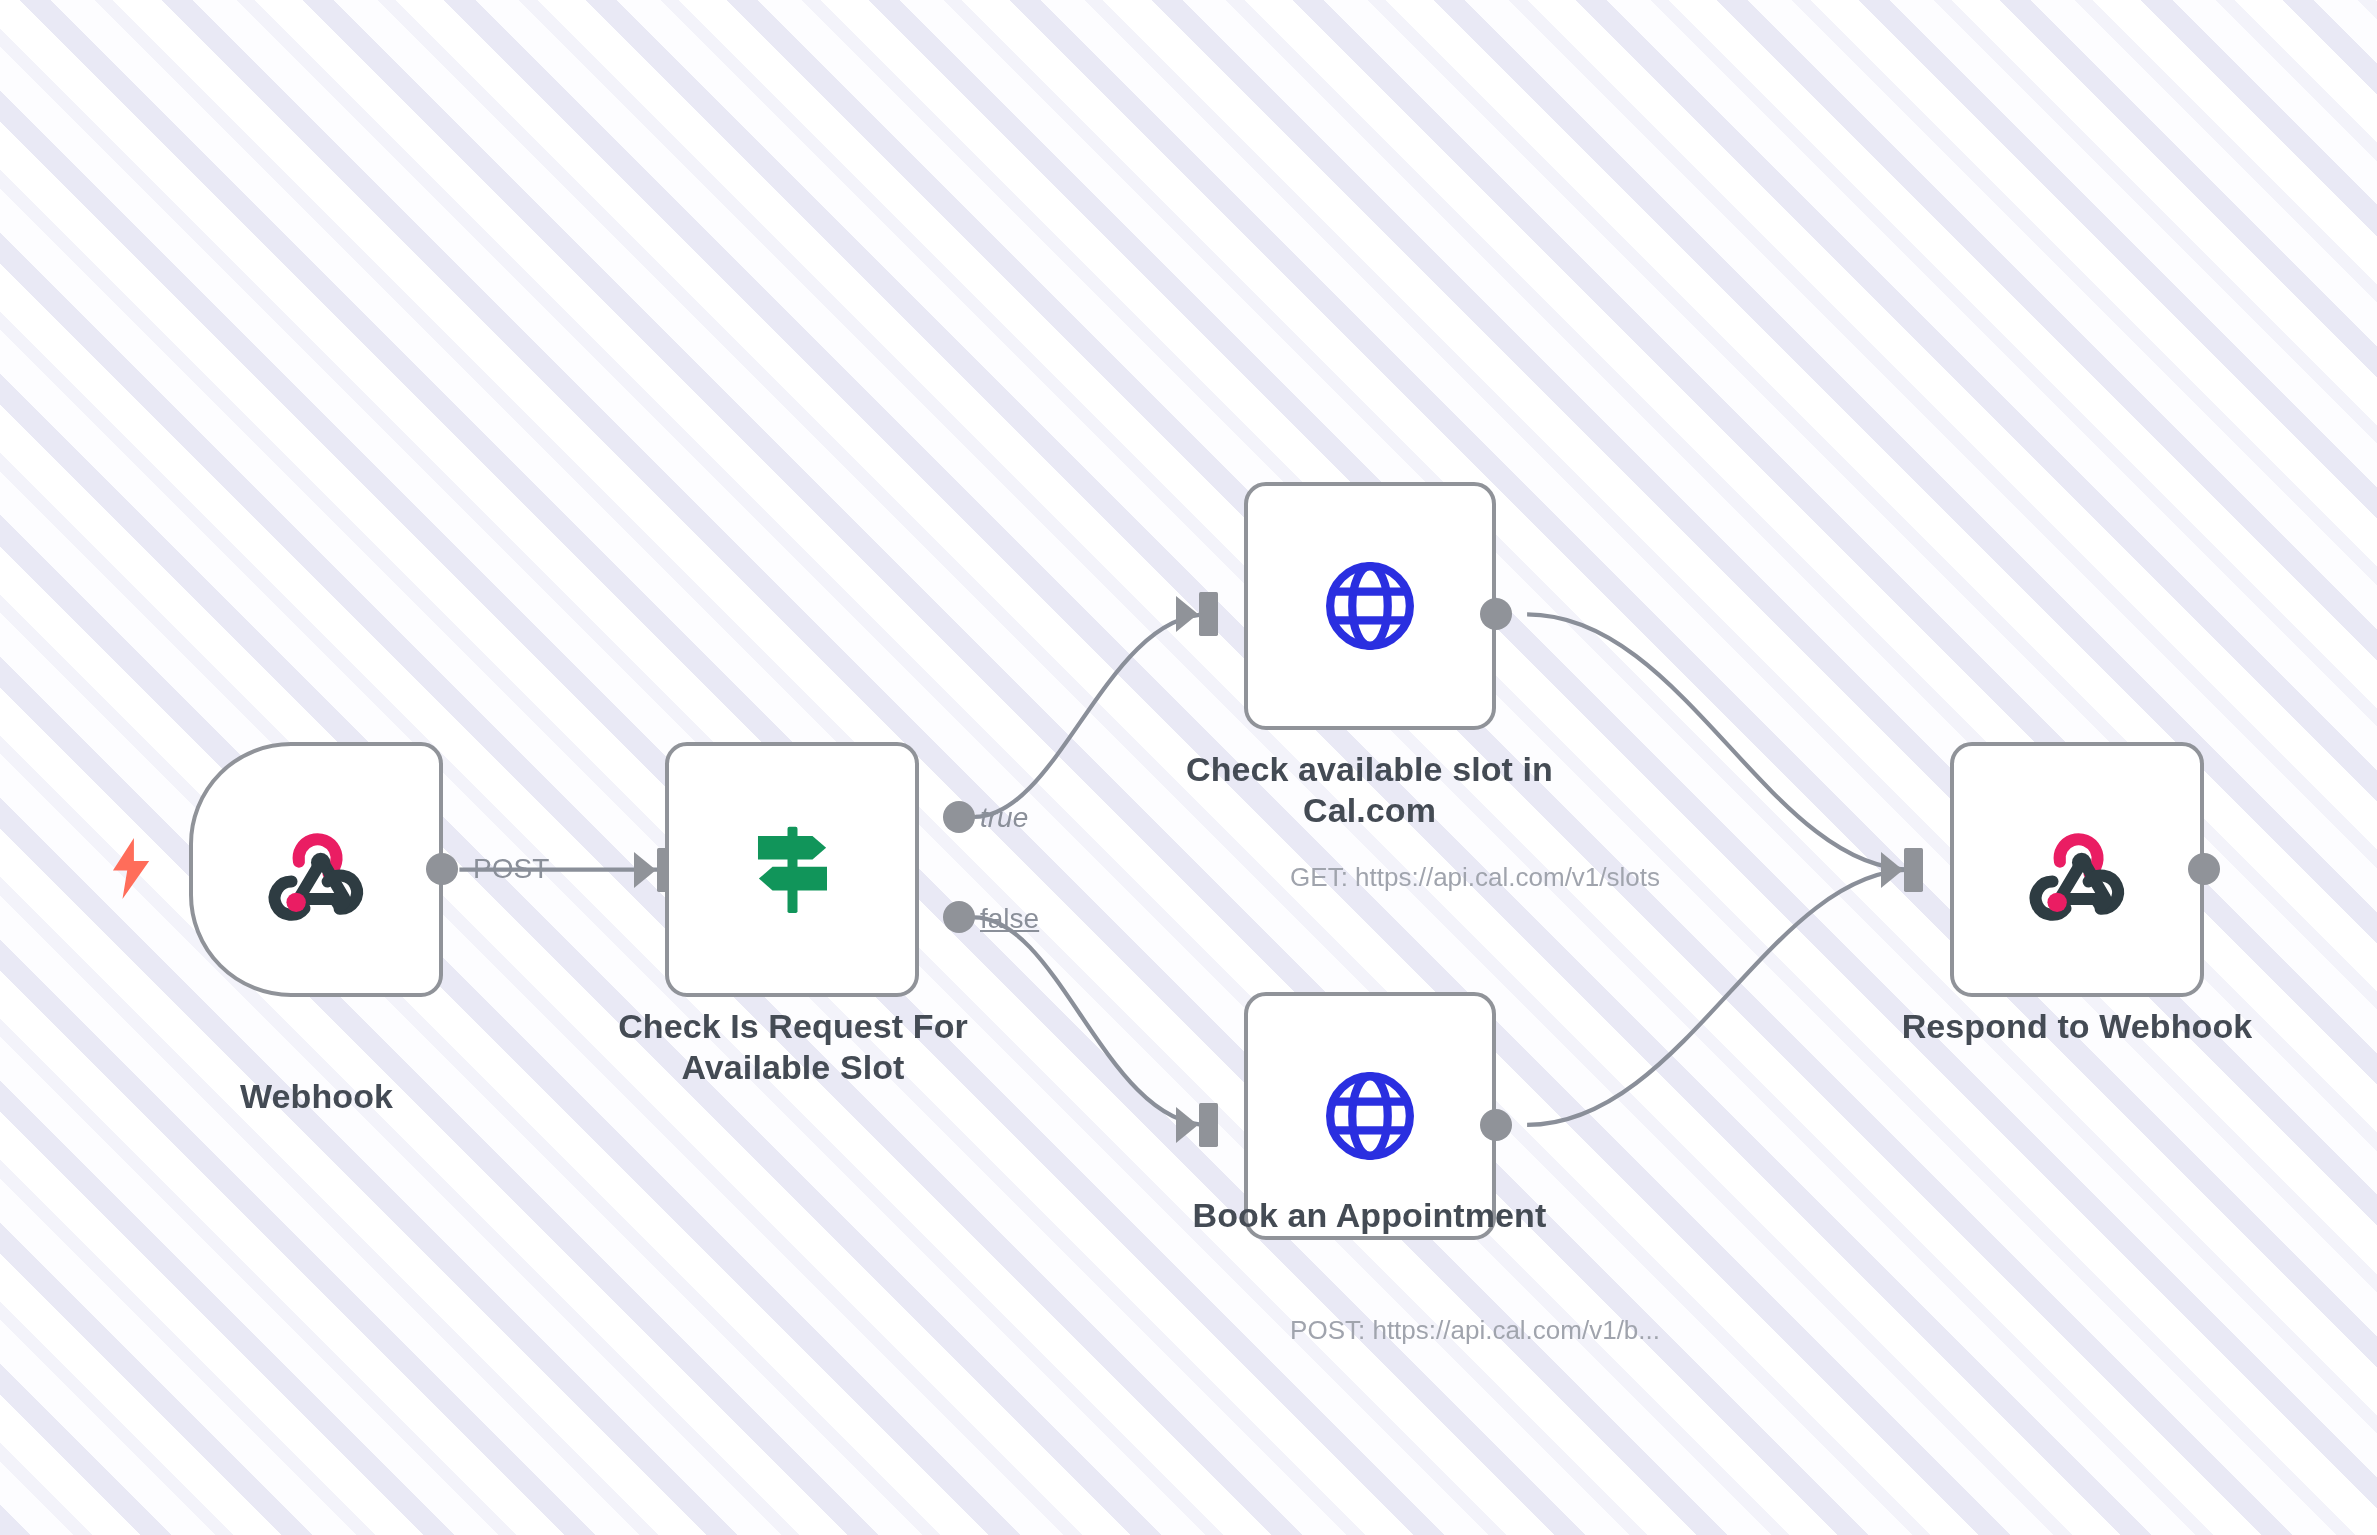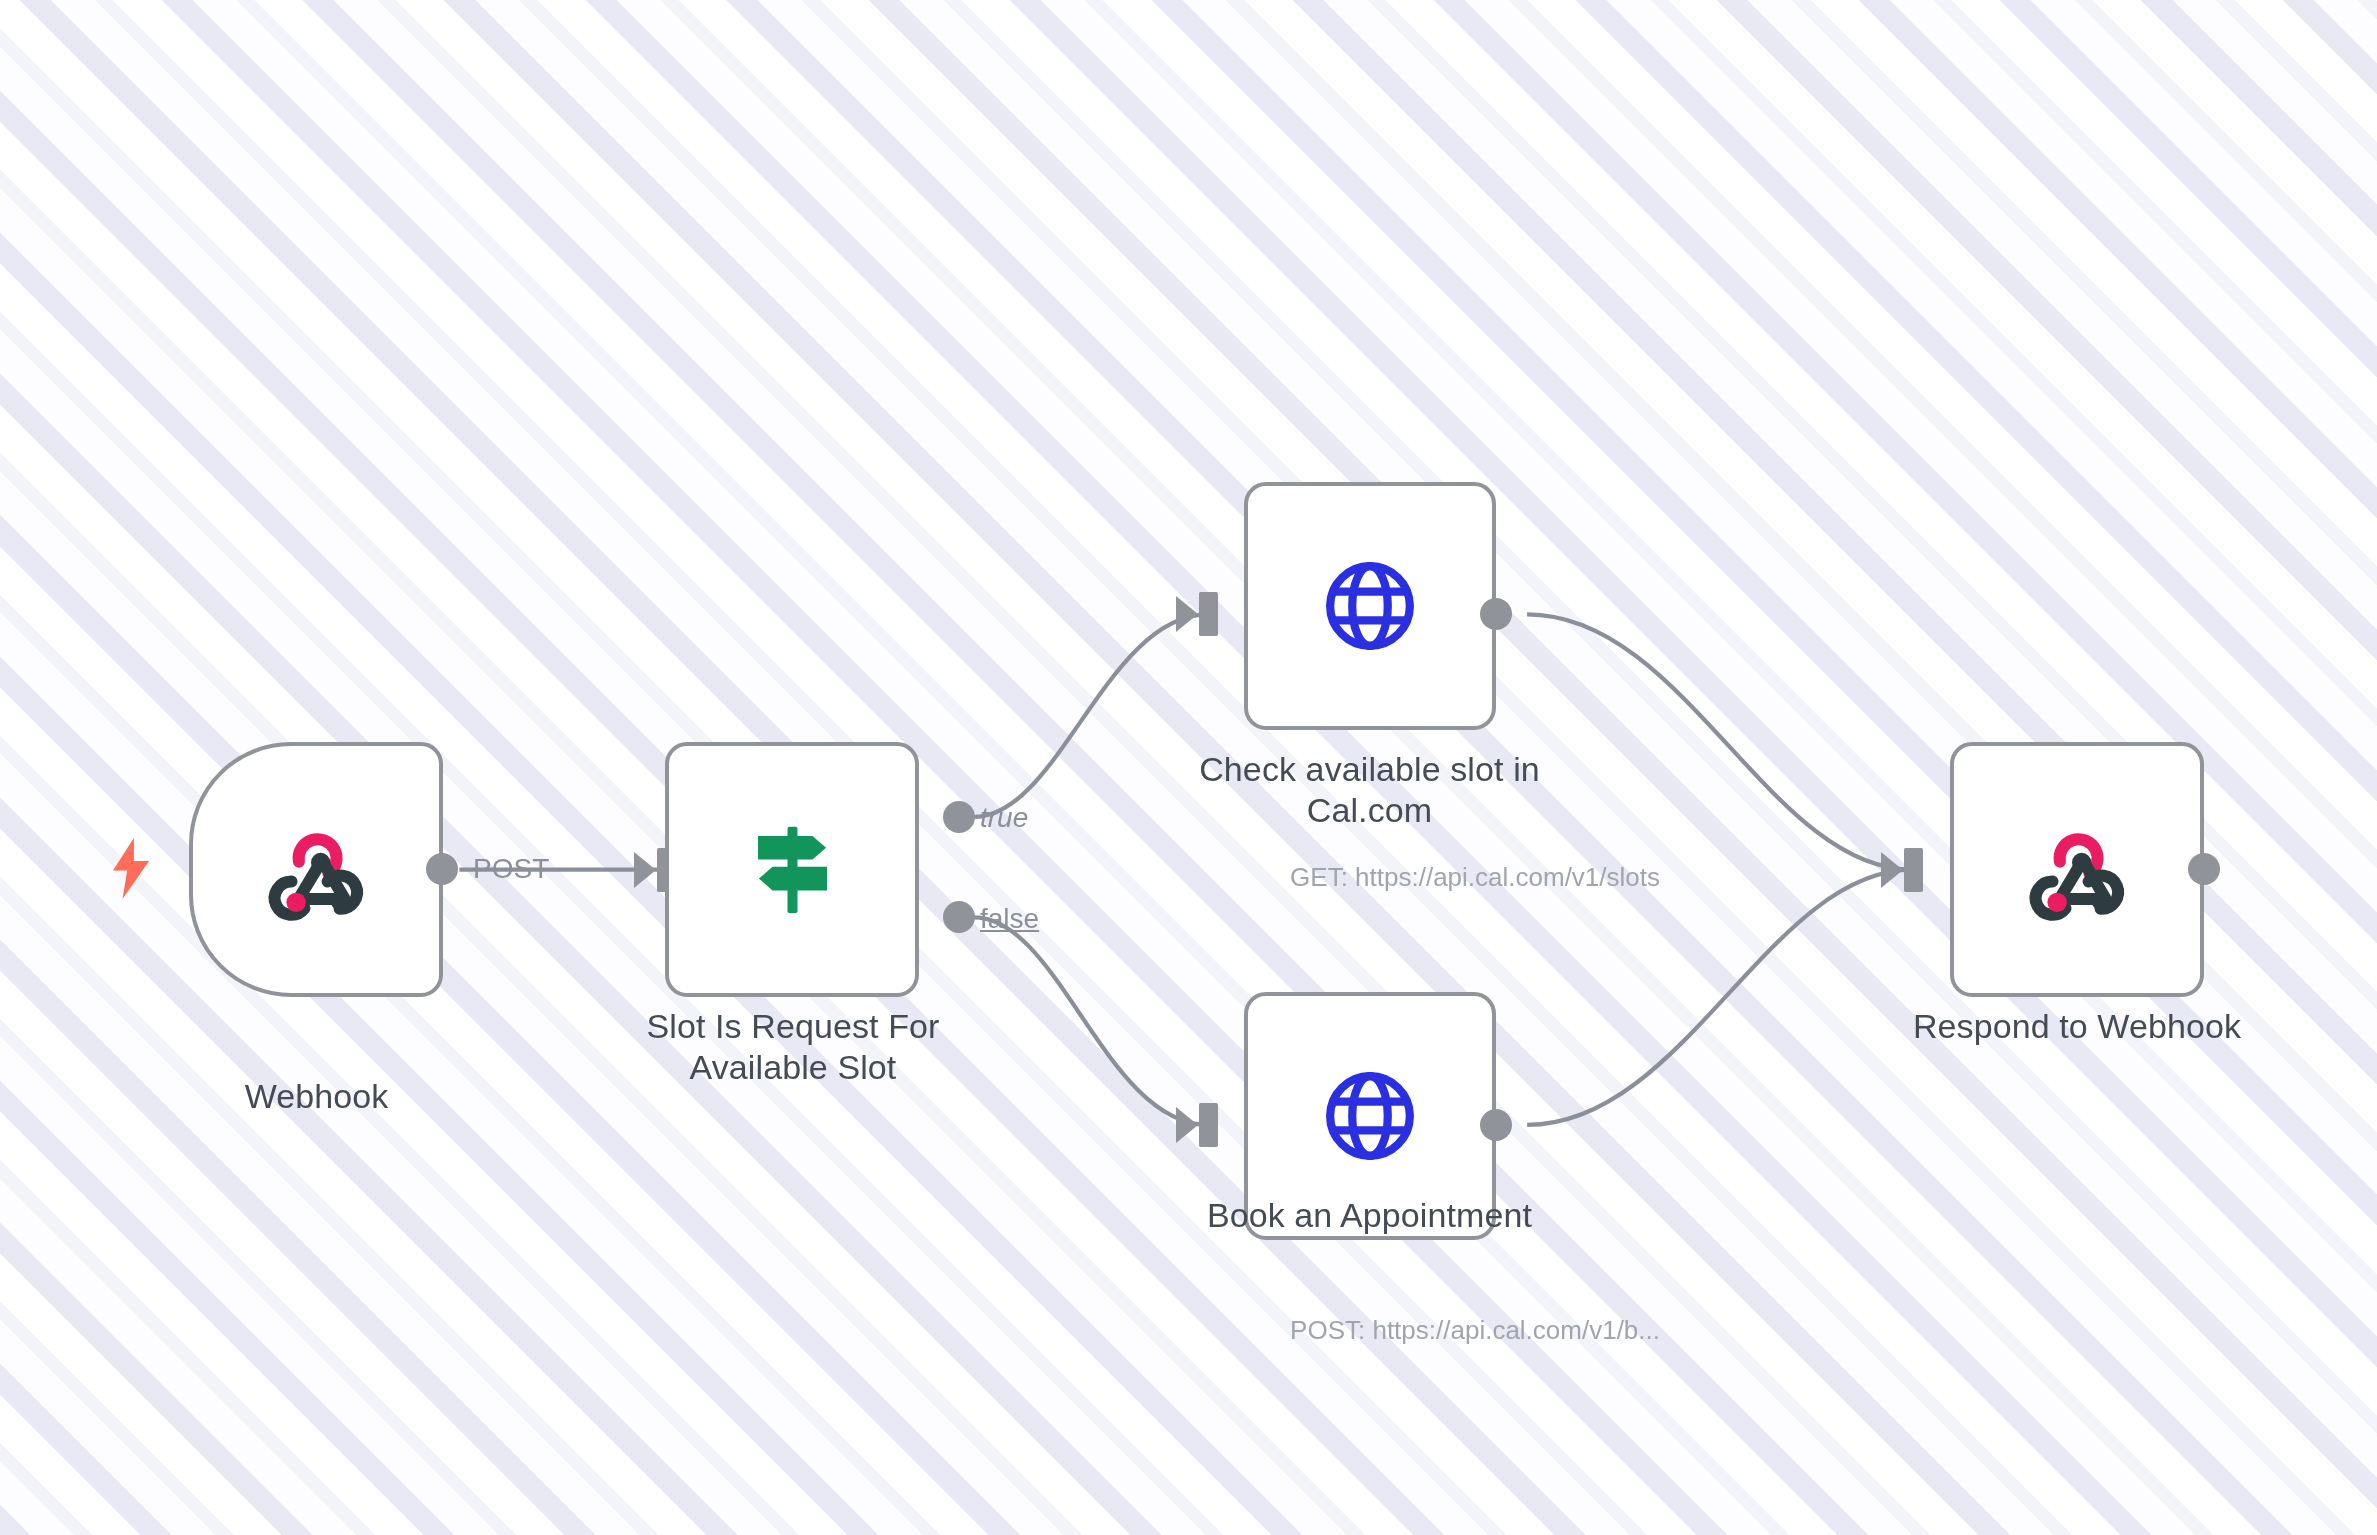--- a/index.html
+++ b/index.html
@@ -48,21 +48,21 @@
     justify-content: center;
   }
 
   .node-square { border-radius: 22px; }
   .node-trigger { border-radius: 102px 22px 22px 102px; }
 
   .node-label {
     position: absolute;
     text-align: center;
     font-size: 34px;
-    font-weight: 400;
+    font-weight: 700;
     color: #444b54;
     line-height: 1.22;
     letter-spacing: 0.1px;
   }
 
   .node-subtitle {
     position: absolute;
     text-align: right;
     font-size: 26px;
     font-weight: 400;
@@ -185,21 +185,21 @@
     </span>
   </div>
 
   <div class="port-dot" style="left:943px; top:801px;"></div>
   <div class="port-label" style="left:980px; top:802px;font-style:italic;">true</div>
 
   <div class="port-dot" style="left:943px; top:901px;"></div>
   <div class="port-label" style="left:980px; top:903px;text-decoration:underline;">false</div>
 
   <div class="node-label" style="left:606px; top:1006px; width:374px;">
-    <div>Slot Is Request For</div>
+    <div>Check Is Request For</div>
     <div>Available Slot</div>
   </div>
 
   <div class="port-arrow" style="left:1176px; top:596px;"></div>
   <div class="port-in" style="left:1199px; top:592px;"></div>
 
   <div class="node node-square" style="left:1244px; top:482px; width:252px; height:248px;">
     <span class="icon-wrap">
       <svg width="104" height="104" viewBox="0 0 24 24" xmlns="http://www.w3.org/2000/svg">
         <g fill="none" stroke="#2a2fe0" stroke-width="1.9">

